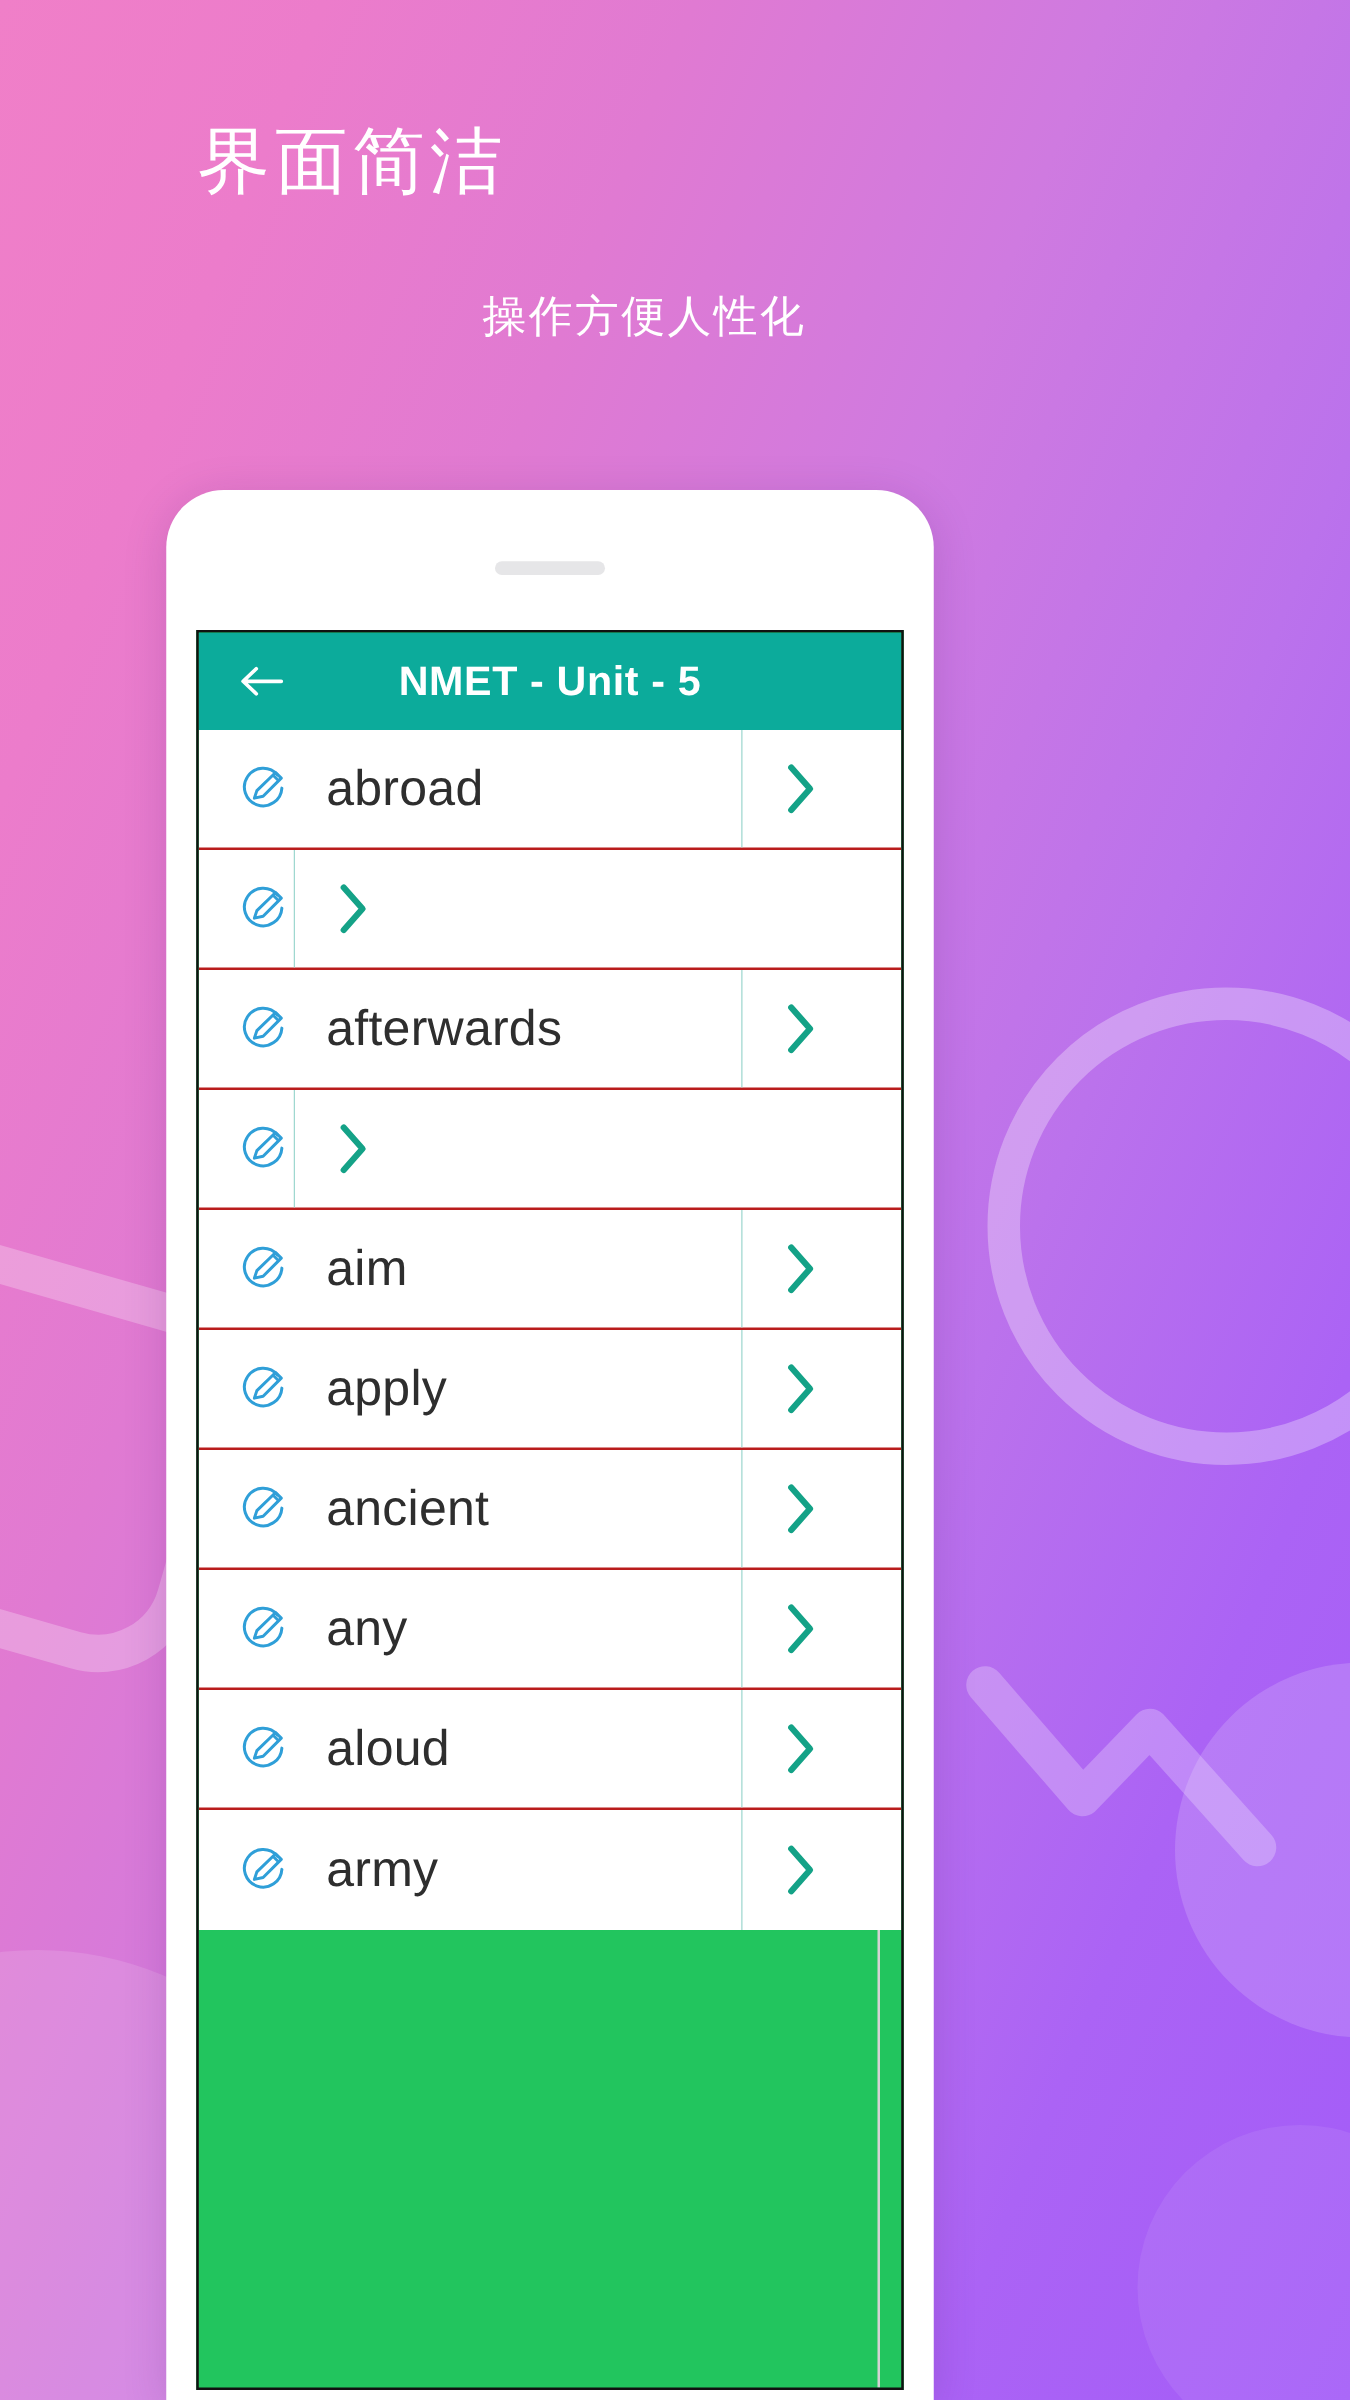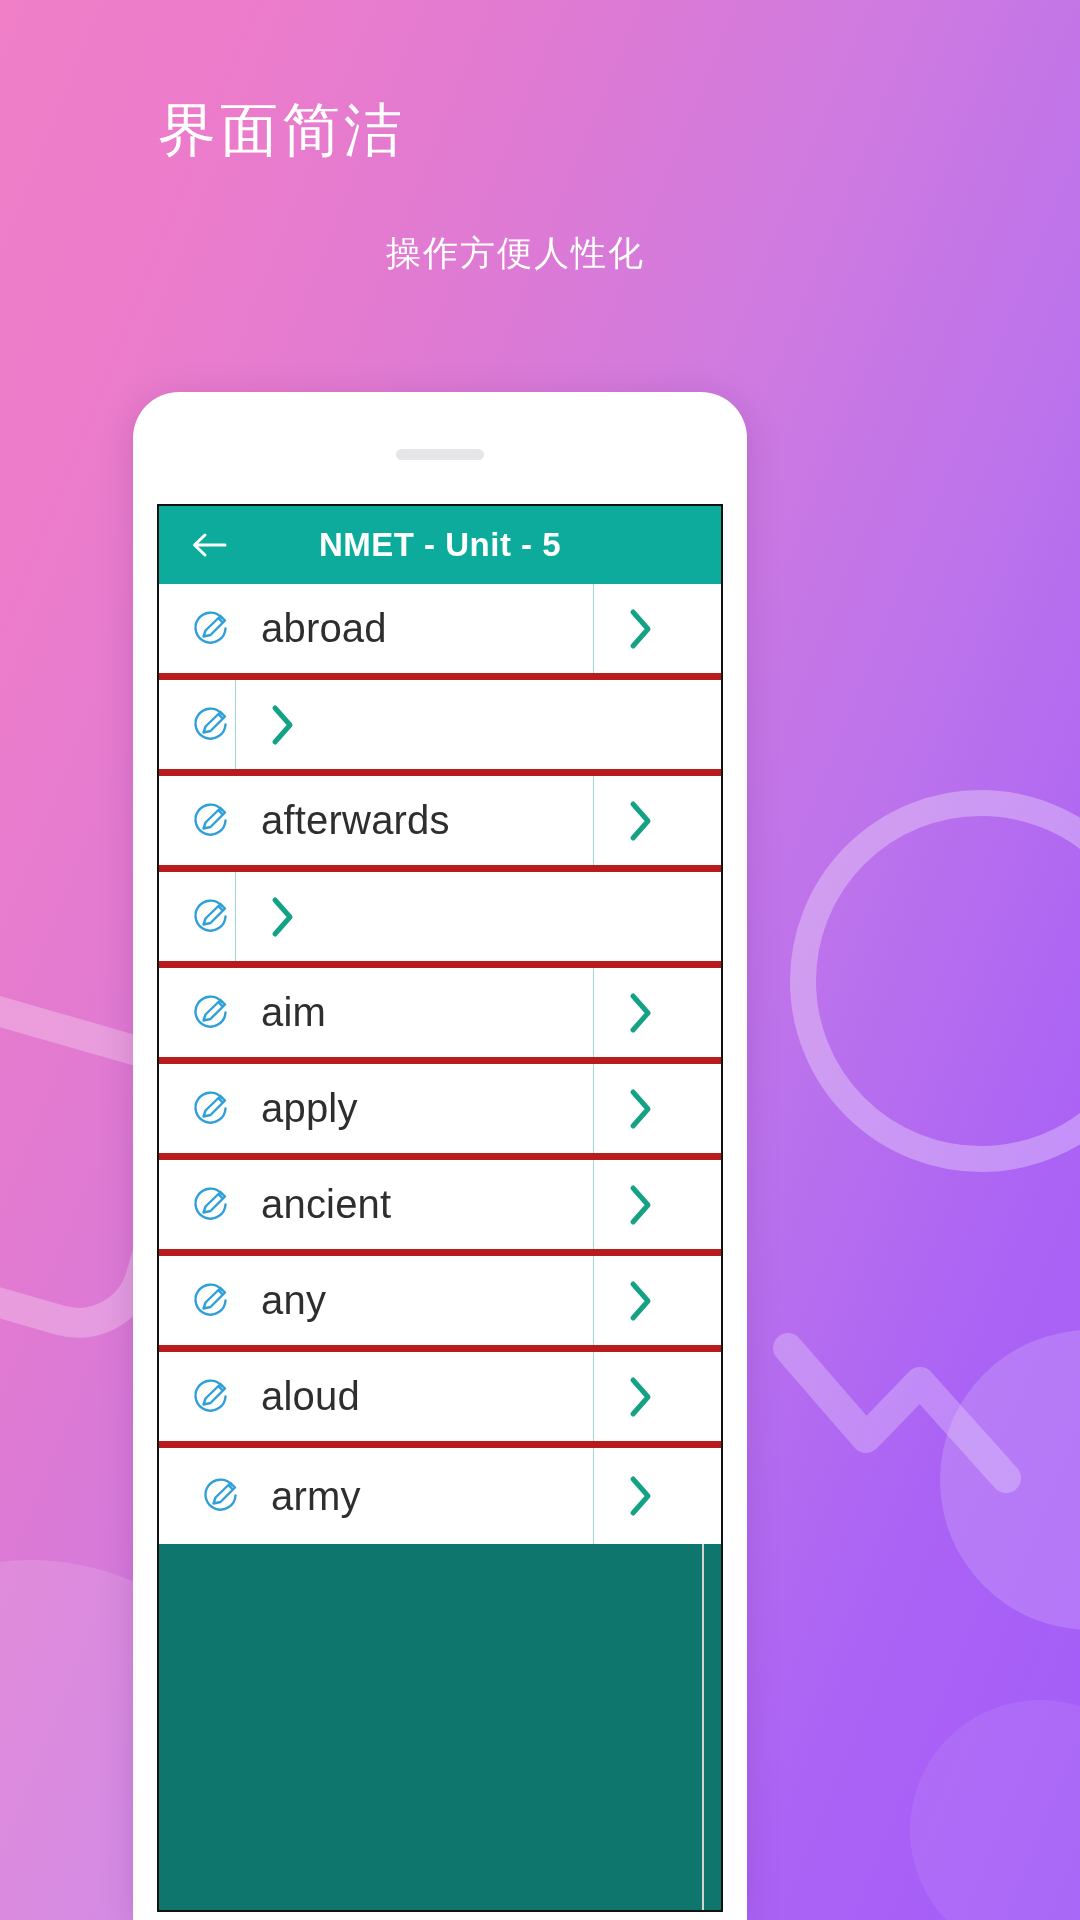--- a/index.html
+++ b/index.html
@@ -127,21 +127,21 @@
     background: #e6e6e8;
   }
 
   
   .screen {
     position: absolute;
     left: 24px;
     top: 112px;
     width: 566px;
     height: 1408px;
-    background: #0f766e;
+    background: #22c55e;
     border: 2px solid #111111;
     box-sizing: border-box;
     overflow: hidden;
   }
   .appbar {
     height: 78px;
     background: #0cab9b;
     display: flex;
     align-items: center;
     position: relative;
@@ -169,26 +169,26 @@
 
   .list {
     position: relative;
     height: calc(100% - 78px);
   }
   .row {
     position: relative;
     height: 96px;
     display: flex;
     align-items: center;
-    border-bottom: 7px solid #b91c1c;
+    border-bottom: 2px solid #b91c1c;
     box-sizing: border-box;
     background: #fff;
     cursor: pointer;
   }
-  .row:last-child { border-bottom: none; padding-left: 10px; }
+  .row:last-child { border-bottom: none; }
   .row-icon {
     width: 48px;
     height: 48px;
     margin-left: 28px;
     flex: 0 0 auto;
     display: flex;
     align-items: center;
     justify-content: center;
   }
   .row-word {

